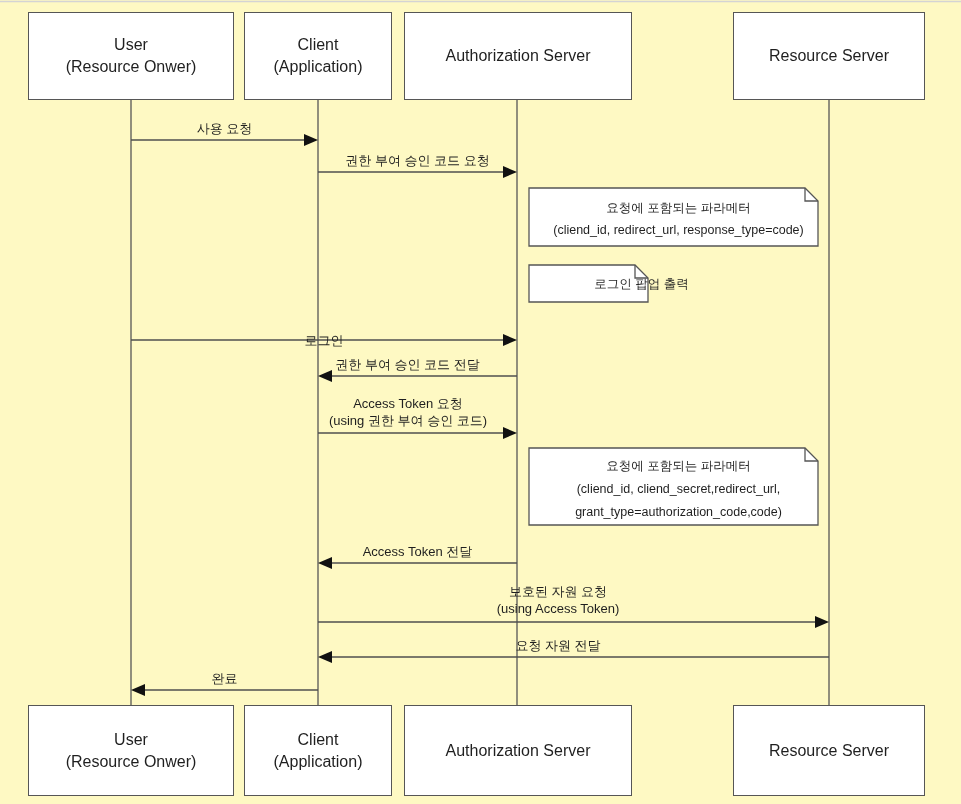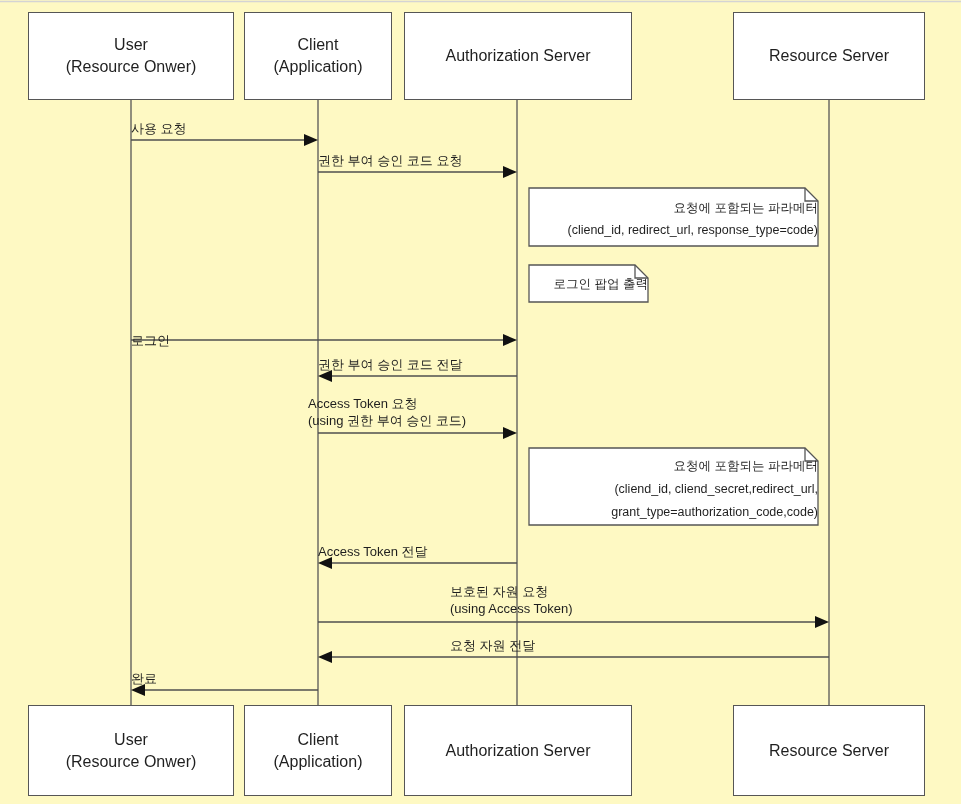--- a/index.html
+++ b/index.html
@@ -7,30 +7,30 @@
     position:relative;width:961px;height:804px;background:#fef9c3;
     font-family:"Liberation Sans",sans-serif;overflow:hidden;
   }
   .overlay{position:absolute;left:0;top:0;width:961px;height:804px;}
   .actor{
     position:absolute;background:#ffffff;border:1.6px solid #565656;
     display:flex;flex-direction:column;align-items:center;justify-content:center;
     font-size:16px;line-height:22px;color:#1f1f1f;text-align:center;box-sizing:border-box;
   }
   .msg-label{
-    position:absolute;font-size:13px;line-height:17px;color:#1f1f1f;text-align:left;
+    position:absolute;font-size:13px;line-height:17px;color:#1f1f1f;text-align:center;
     white-space:nowrap;
   }
   .note-text{
     position:absolute;font-size:12.5px;color:#1f1f1f;box-sizing:border-box;
-    text-align:right;
+    text-align:center;
   }
   .note-text .note-line{white-space:nowrap;}
   .note-2line{padding:9px 0 0 10px;line-height:22px;}
-  .note-1line{padding:8px 0 0 10px;line-height:22px;}
+  .note-1line{padding:8px 0 0 10px;line-height:22px;margin-left:48px;}
   .note-3line{padding:7px 0 0 10px;line-height:23px;}
 </style>
 </head>
 <body>
 
 <div class="stage">
 
   <svg class="overlay" width="961" height="804" viewBox="0 0 961 804">
 
     <line x1="0" y1="1.5" x2="961" y2="1.5" stroke="#d4d4d4" stroke-width="1.6"></line>

